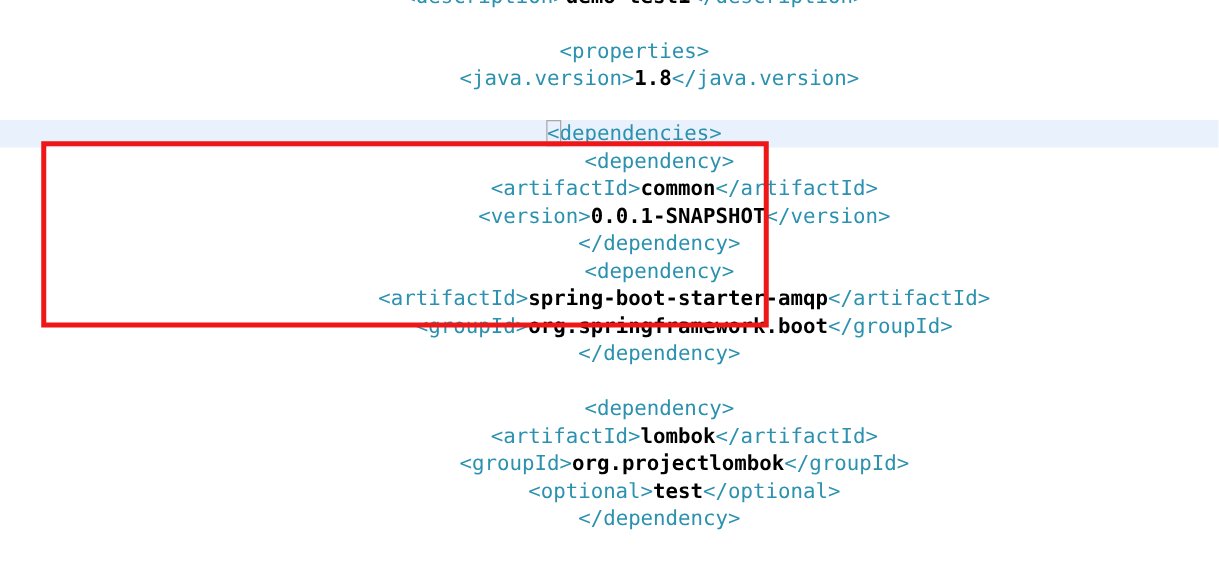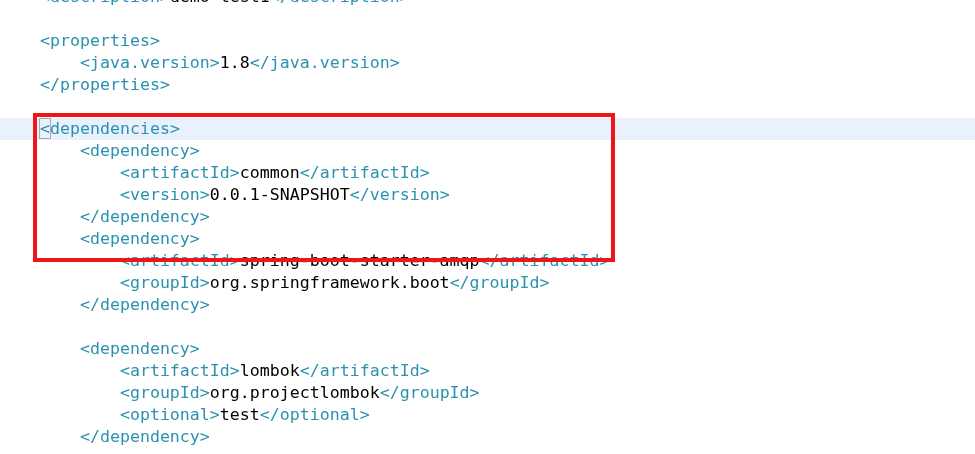--- a/index.html
+++ b/index.html
@@ -26,24 +26,25 @@
     top: -14px;
     width: 100%;
   }
   .line {
     height: 22px;
     line-height: 22px;
     font-size: 16.6px;
     white-space: pre;
     padding-left: 40px;
     letter-spacing: 0;
+    text-align: center;
   }
   .line.hl { background: var(--hl); }
   .tag { color: var(--tag); }
-  .val { color: var(--text); font-weight: normal; }
+  .val { color: var(--text); font-weight: bold; }
   .boxed { outline: 1px solid var(--box-border); outline-offset: 0px; }
   .annotation-rect {
     position: absolute;
     left: 33px;
     top: 113px;
     width: 582px;
     height: 149px;
     border: 4px solid var(--annot);
     pointer-events: none;
     z-index: 5;
@@ -51,21 +52,20 @@
 </style>
 </head>
 <body>
 
 <div class="screen">
   <div class="code" id="code">
       <div class="line"><span class="tag">&lt;description&gt;</span><span class="val">demo-test1</span><span class="tag">&lt;/description&gt;</span></div>
       <div class="line"></div>
       <div class="line"><span class="tag">&lt;properties&gt;</span></div>
       <div class="line"><span class="tag">    &lt;java.version&gt;</span><span class="val">1.8</span><span class="tag">&lt;/java.version&gt;</span></div>
-      <div class="line"><span class="tag">&lt;/properties&gt;</span></div>
       <div class="line"></div>
       <div class="line hl"><span class="tag boxed">&lt;</span><span class="tag">dependencies&gt;</span></div>
       <div class="line"><span class="tag">    &lt;dependency&gt;</span></div>
       <div class="line"><span class="tag">        &lt;artifactId&gt;</span><span class="val">common</span><span class="tag">&lt;/artifactId&gt;</span></div>
       <div class="line"><span class="tag">        &lt;version&gt;</span><span class="val">0.0.1-SNAPSHOT</span><span class="tag">&lt;/version&gt;</span></div>
       <div class="line"><span class="tag">    &lt;/dependency&gt;</span></div>
       <div class="line"><span class="tag">    &lt;dependency&gt;</span></div>
       <div class="line"><span class="tag">        &lt;artifactId&gt;</span><span class="val">spring-boot-starter-amqp</span><span class="tag">&lt;/artifactId&gt;</span></div>
       <div class="line"><span class="tag">        &lt;groupId&gt;</span><span class="val">org.springframework.boot</span><span class="tag">&lt;/groupId&gt;</span></div>
       <div class="line"><span class="tag">    &lt;/dependency&gt;</span></div>

